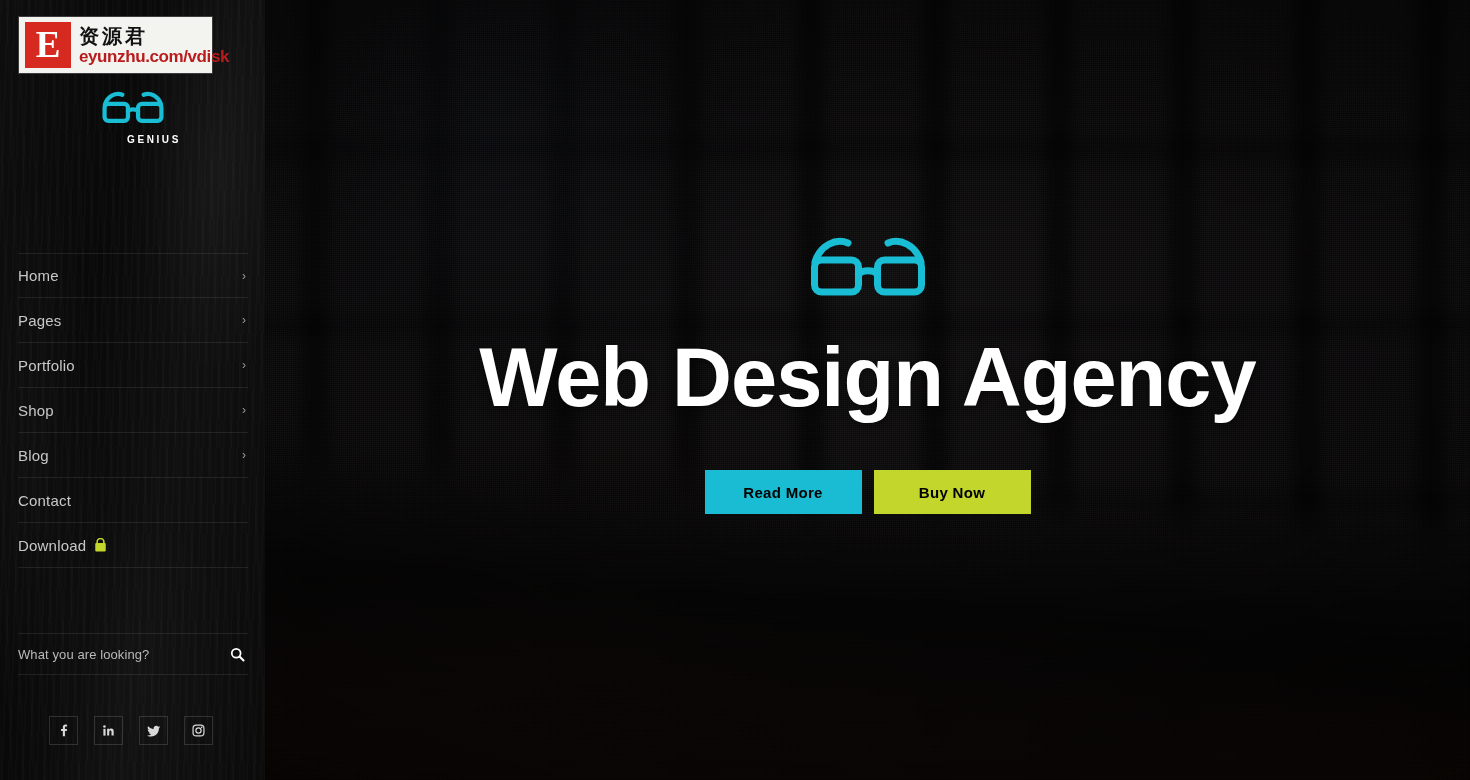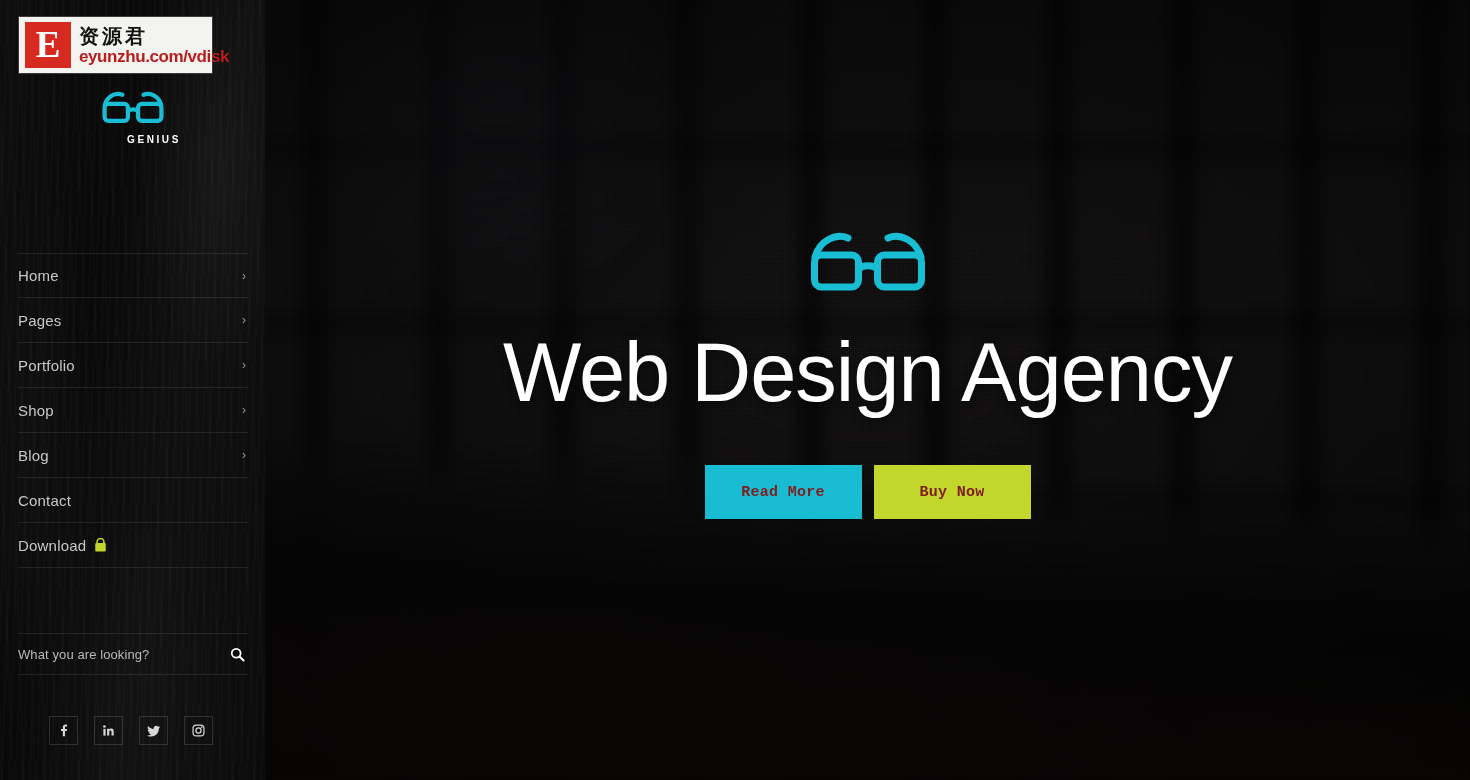--- a/index.html
+++ b/index.html
@@ -58,32 +58,32 @@
   .hero-inner{
     position:absolute; left:0; top:0; width:1205px; height:780px;
     display:flex; flex-direction:column; align-items:center; justify-content:center;
     padding-bottom:32px;
   }
   .hero-glasses{ width:116px; height:64px; margin-bottom:38px; }
   .hero-title{
     color:#ffffff;
     font-size:83px;
     line-height:1;
-    font-weight:normal;
+    font-weight:bold;
     letter-spacing:-1px;
     white-space:nowrap;
     text-shadow:0 2px 10px rgba(0,0,0,.45);
   }
   .hero-buttons{ display:flex; gap:12px; margin-top:51px; }
   .btn{
     border:none; cursor:pointer;
-    font-family:Liberation Mono, monospace;
+    font-family:Liberation Sans, sans-serif;
     font-size:15px; font-weight:bold; letter-spacing:.3px;
-    color:#7f1d1d;
-    padding:0 28px; height:54px; min-width:157px;
+    color:#000000;
+    padding:0 28px; height:44px; min-width:157px;
     display:flex; align-items:center; justify-content:center;
   }
   .btn-primary{ background:#1ABCD3; }
   .btn-secondary{ background:#C3D62C; }
 
   
   .sidebar{
     position:absolute; left:0; top:0; width:265px; height:780px;
     background:
       repeating-linear-gradient(92deg, rgba(255,255,255,.016) 0 2px, rgba(0,0,0,.03) 2px 7px),

